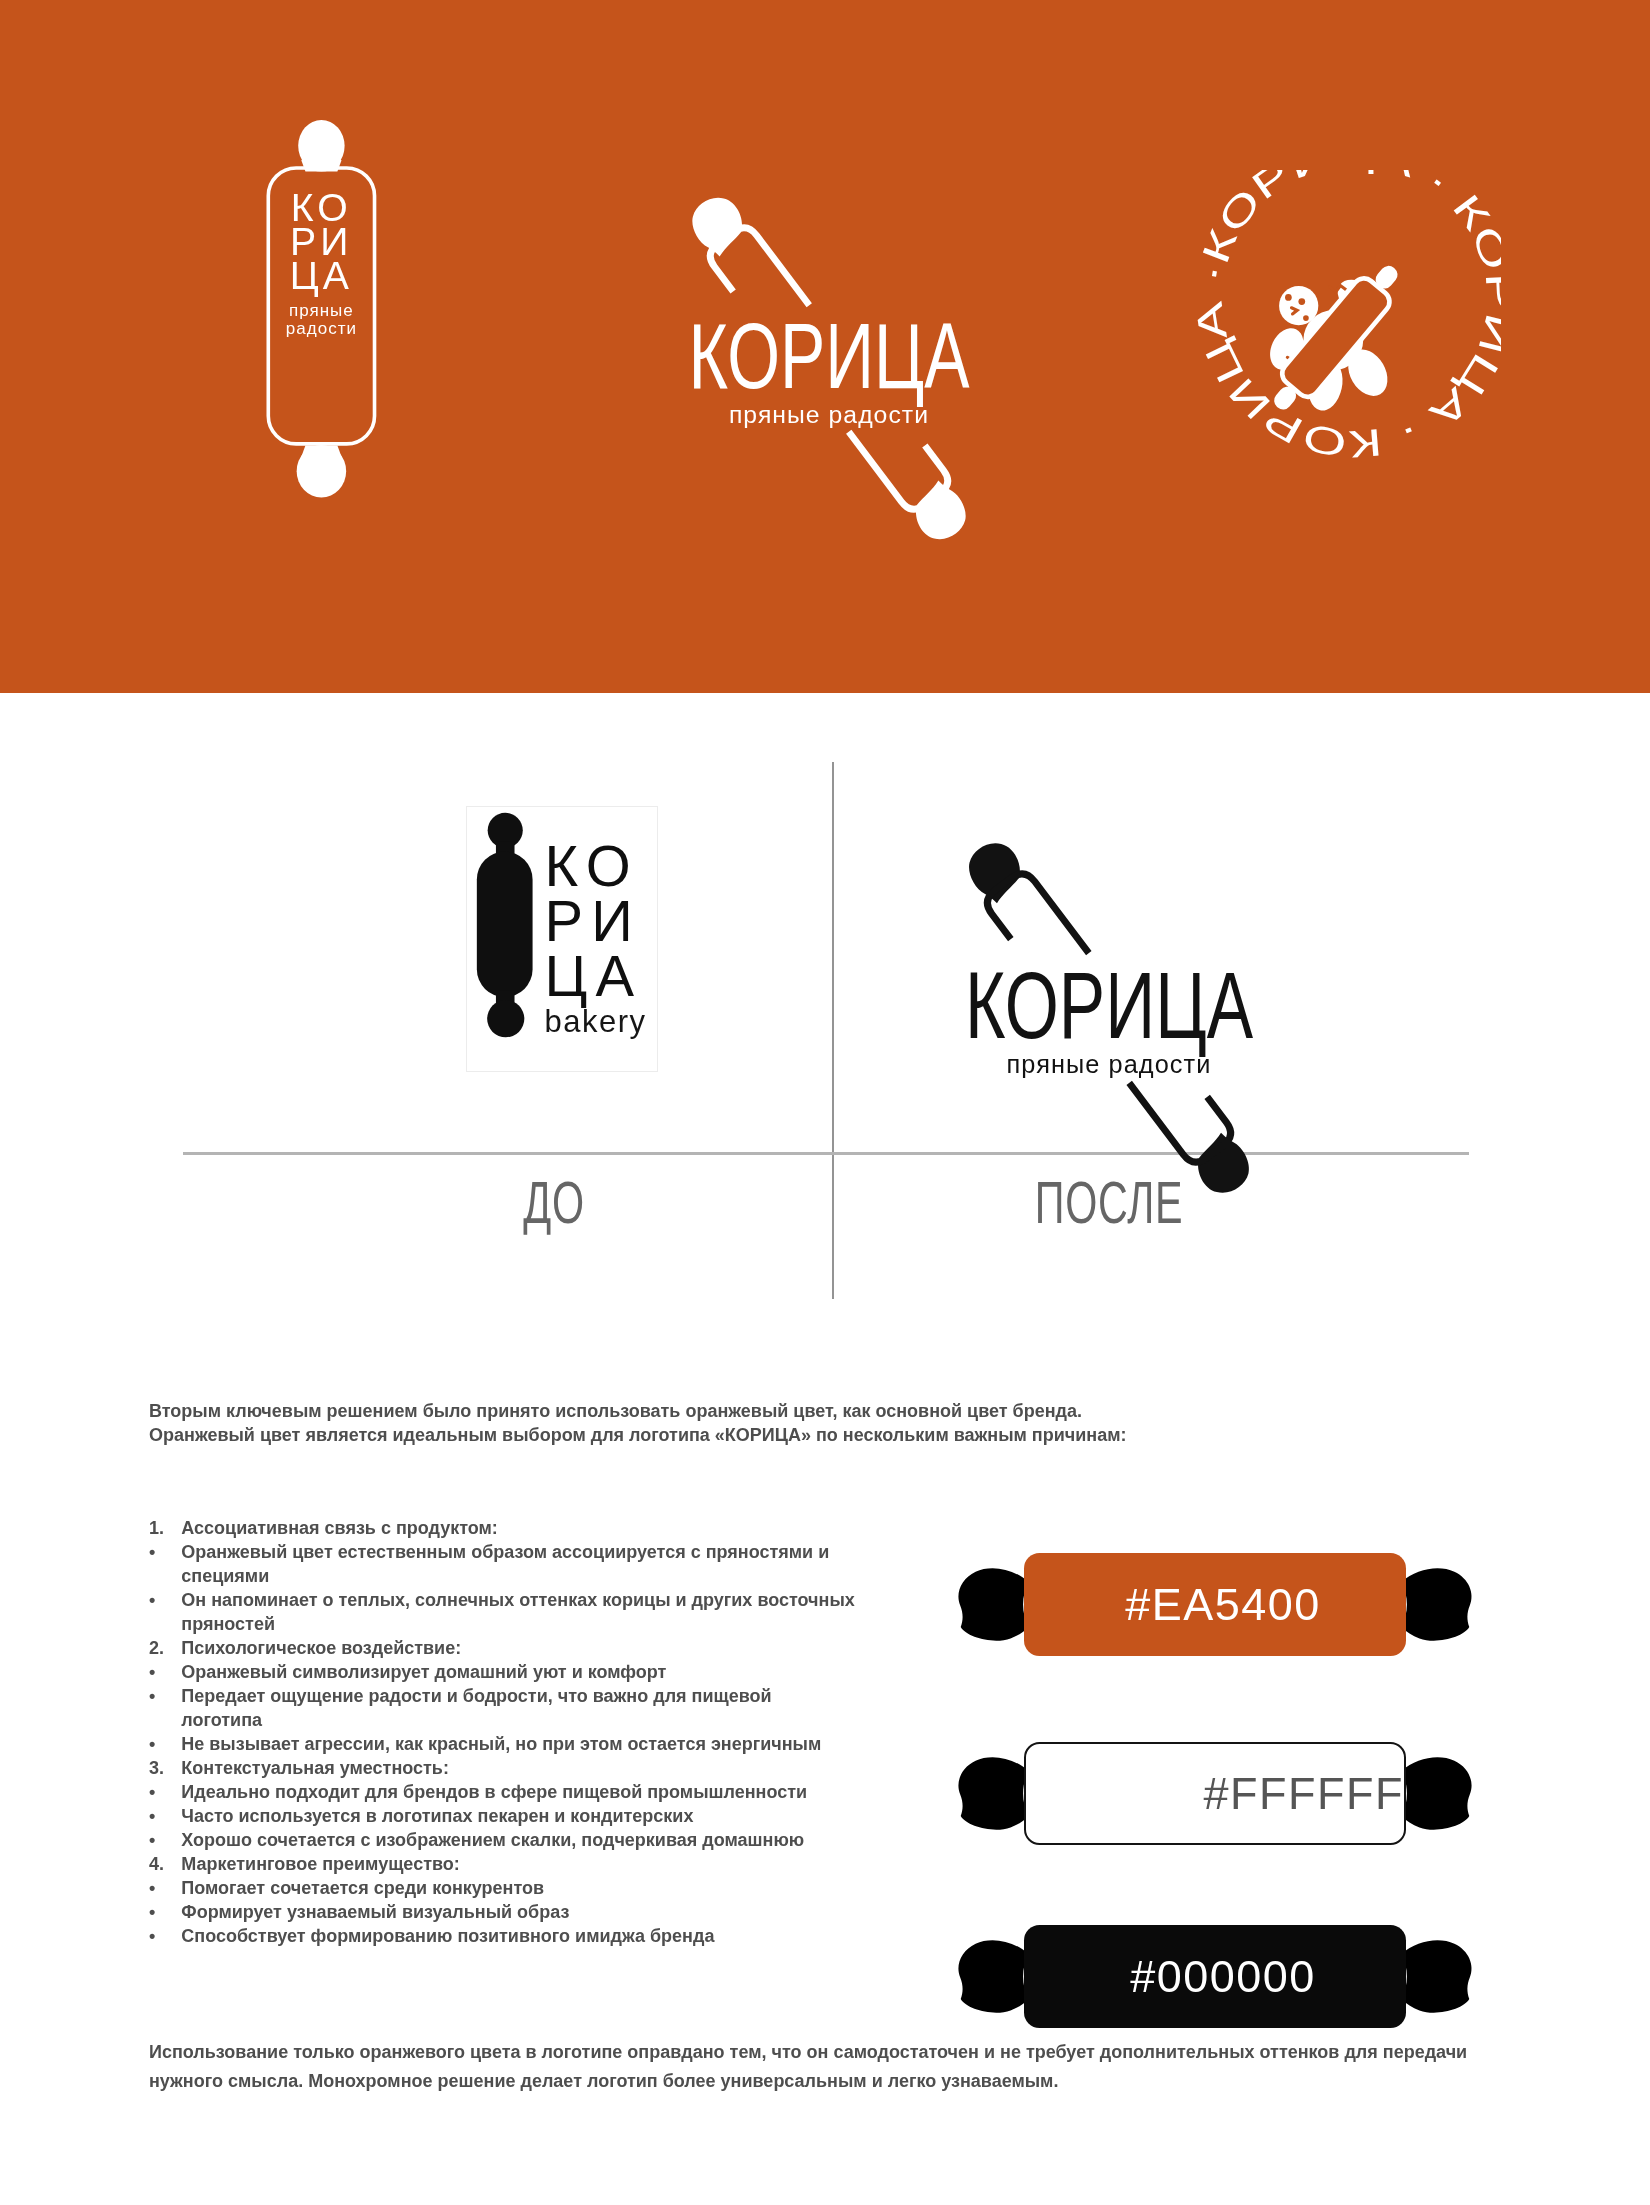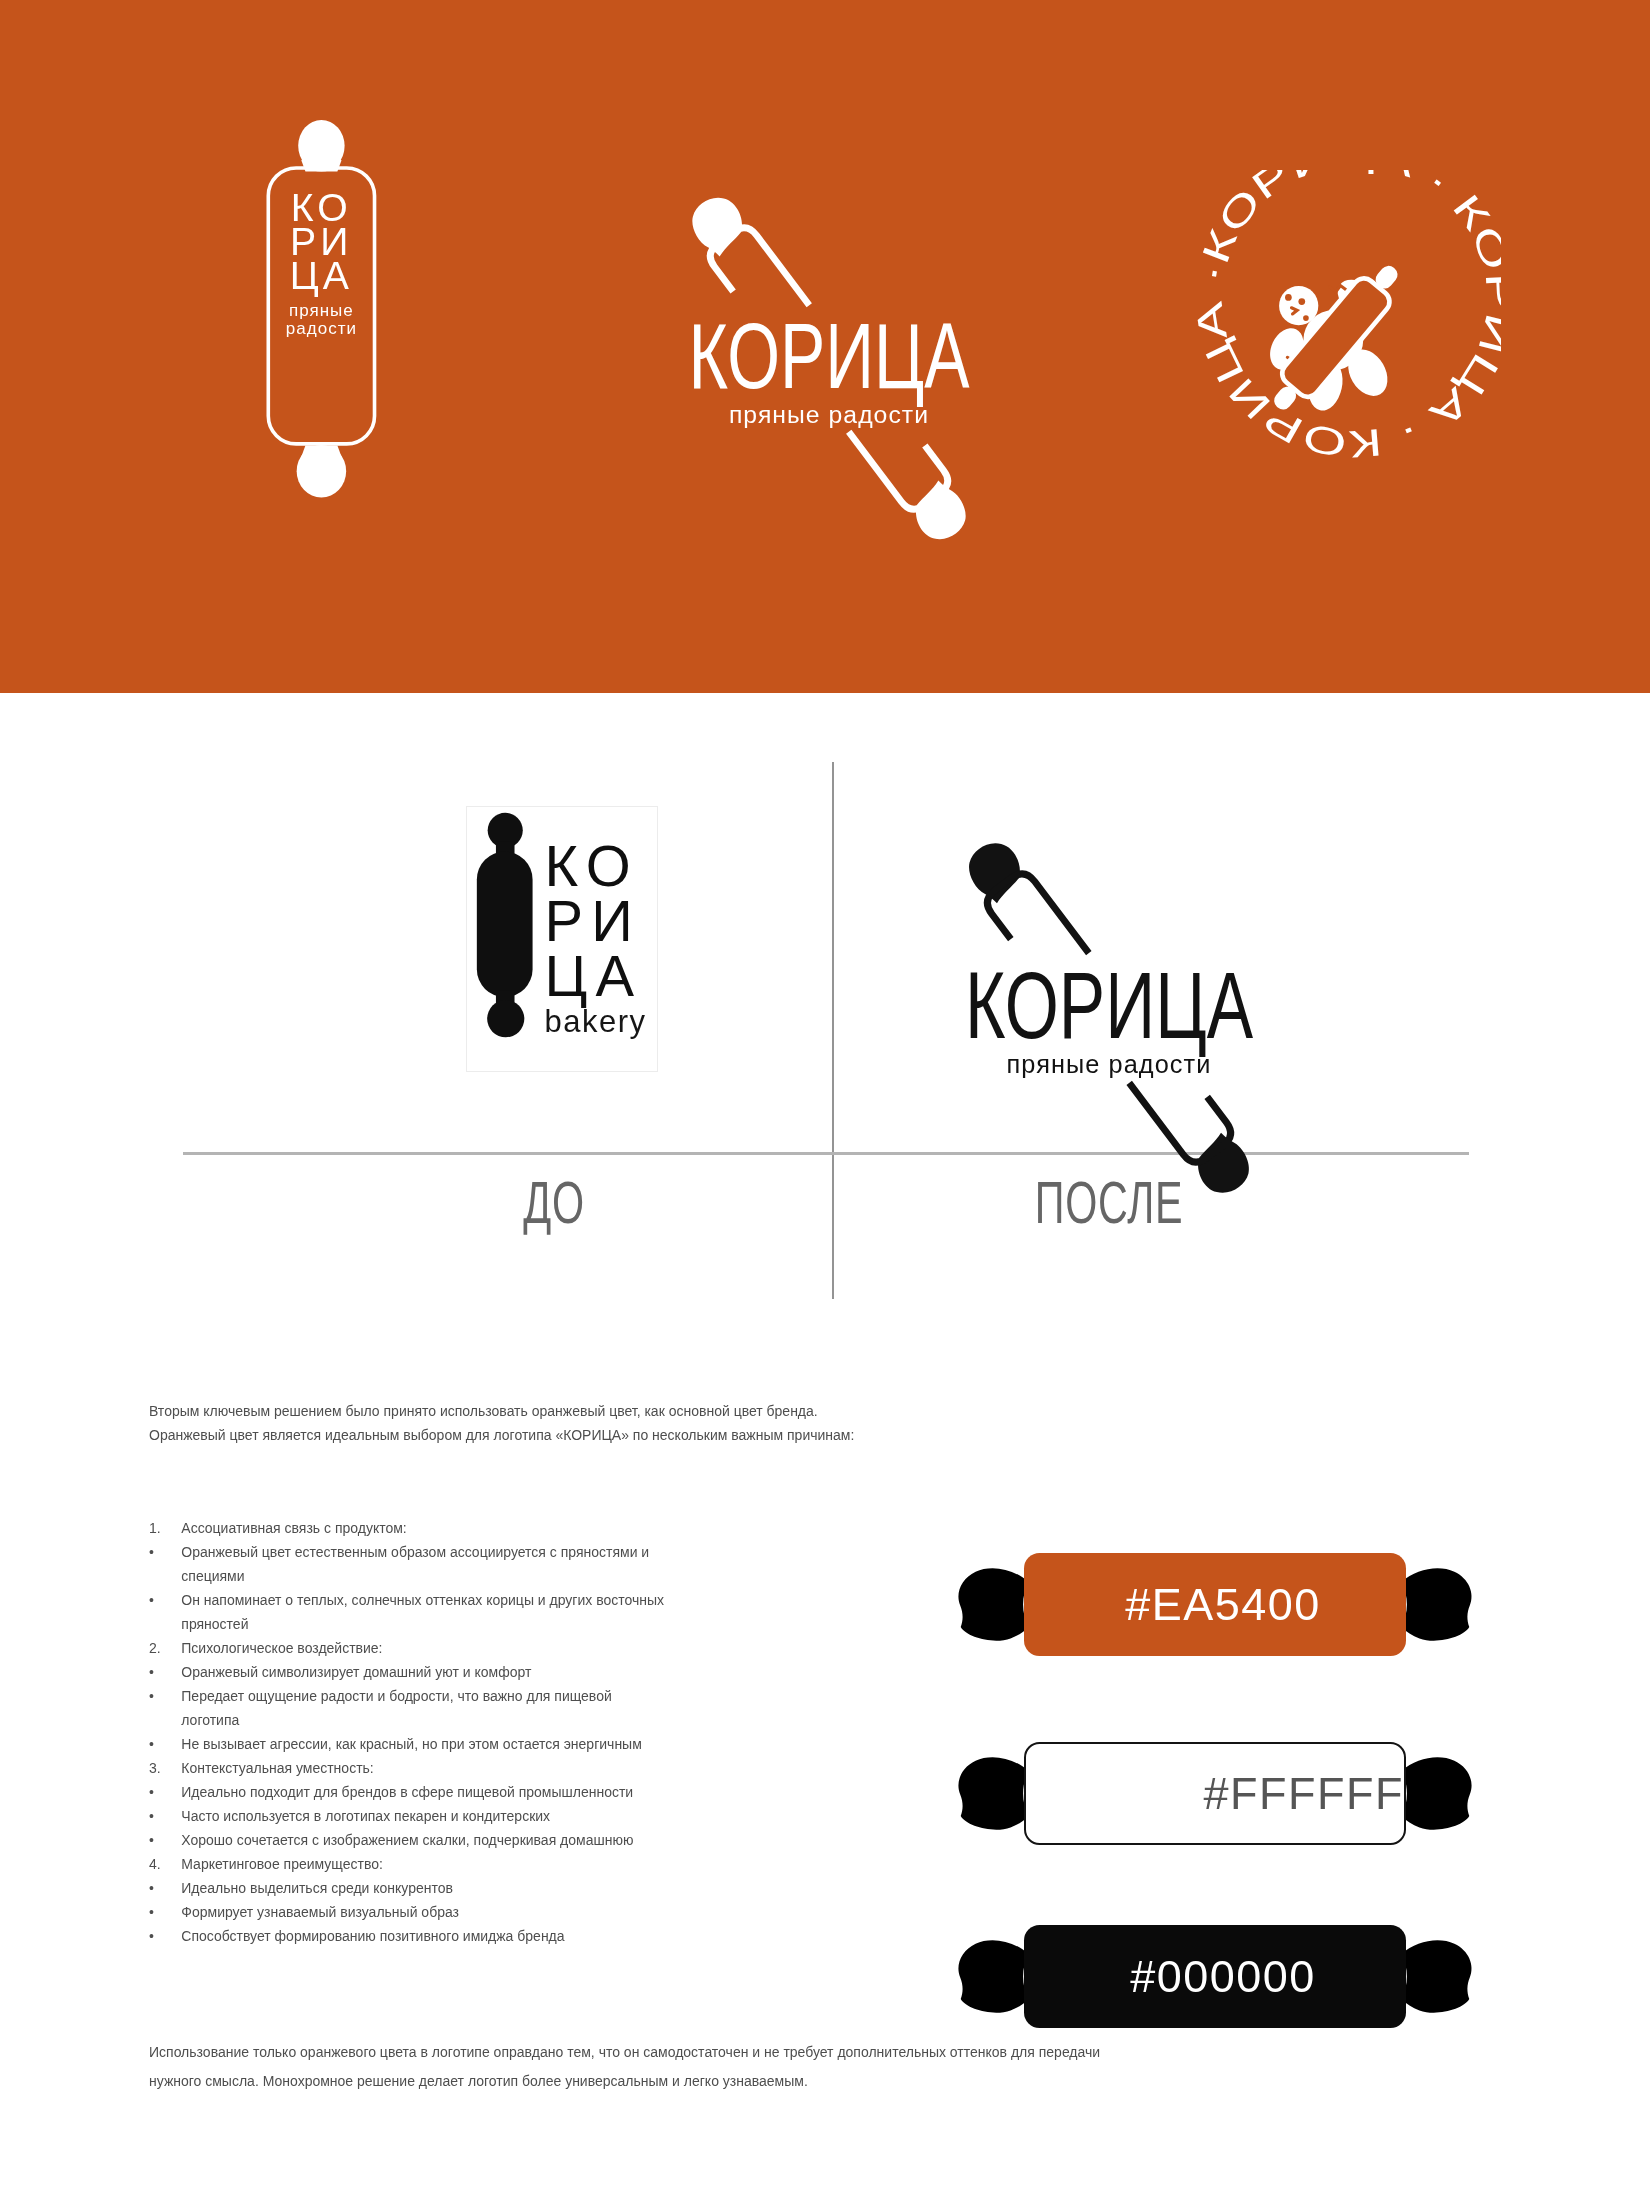--- a/index.html
+++ b/index.html
@@ -11,21 +11,21 @@
   .banner{left:0;top:0;width:1650px;height:693px;background:#C5541B;}
 
   
   .vline{left:832px;top:762px;width:1.5px;height:537px;background:#949494;}
   .hline{left:183px;top:1152px;width:1286px;height:2.6px;background:#B4B4B4;}
   .cmp-label{top:1169px;color:#666;font-size:59px;font-weight:400;letter-spacing:1px;
              transform:translateX(-50%) scaleX(.70);transform-origin:center top;white-space:nowrap;}
   .before-frame{left:466px;top:806px;width:192px;height:266px;border:1px solid #ECECEC;box-sizing:border-box;background:#fff;}
 
   
-  .copy{color:#4E4E4E;font-size:14px;}
+  .copy{color:#4E4E4E;font-size:18px;font-weight:bold;}
   .para .pline{height:24px;line-height:24px;white-space:nowrap;}
   .para57 .pline{height:29px;line-height:29px;white-space:nowrap;}
   .lrow{display:flex;height:24px;line-height:24px;white-space:nowrap;}
   .lrow .mk{display:inline-block;width:24px;margin-right:8.3px;flex:0 0 auto;}
   .lrow .tx{display:inline-block;}
 
   
   .swatch{left:952px;width:526px;height:103px;}
   .sw-body{position:absolute;left:72px;top:0;width:382px;height:103px;border-radius:15.5px;
            text-align:center;line-height:103px;font-size:45px;letter-spacing:1.5px;box-sizing:border-box;padding-left:16px;}
@@ -208,21 +208,21 @@
   <div class="lrow">
       <span class="mk">•</span>
       <span class="tx">Хорошо сочетается с изображением скалки, подчеркивая домашнюю</span>
     </div>
   <div class="lrow">
       <span class="mk">4.</span>
       <span class="tx">Маркетинговое преимущество:</span>
     </div>
   <div class="lrow">
       <span class="mk">•</span>
-      <span class="tx">Идеально выделиться среди конкурентов</span>
+      <span class="tx">Помогает сочетается среди конкурентов</span>
     </div>
   <div class="lrow">
       <span class="mk">•</span>
       <span class="tx">Формирует узнаваемый визуальный образ</span>
     </div>
   <div class="lrow">
       <span class="mk">•</span>
       <span class="tx">Способствует формированию позитивного имиджа бренда</span>
     </div>
 </div>

